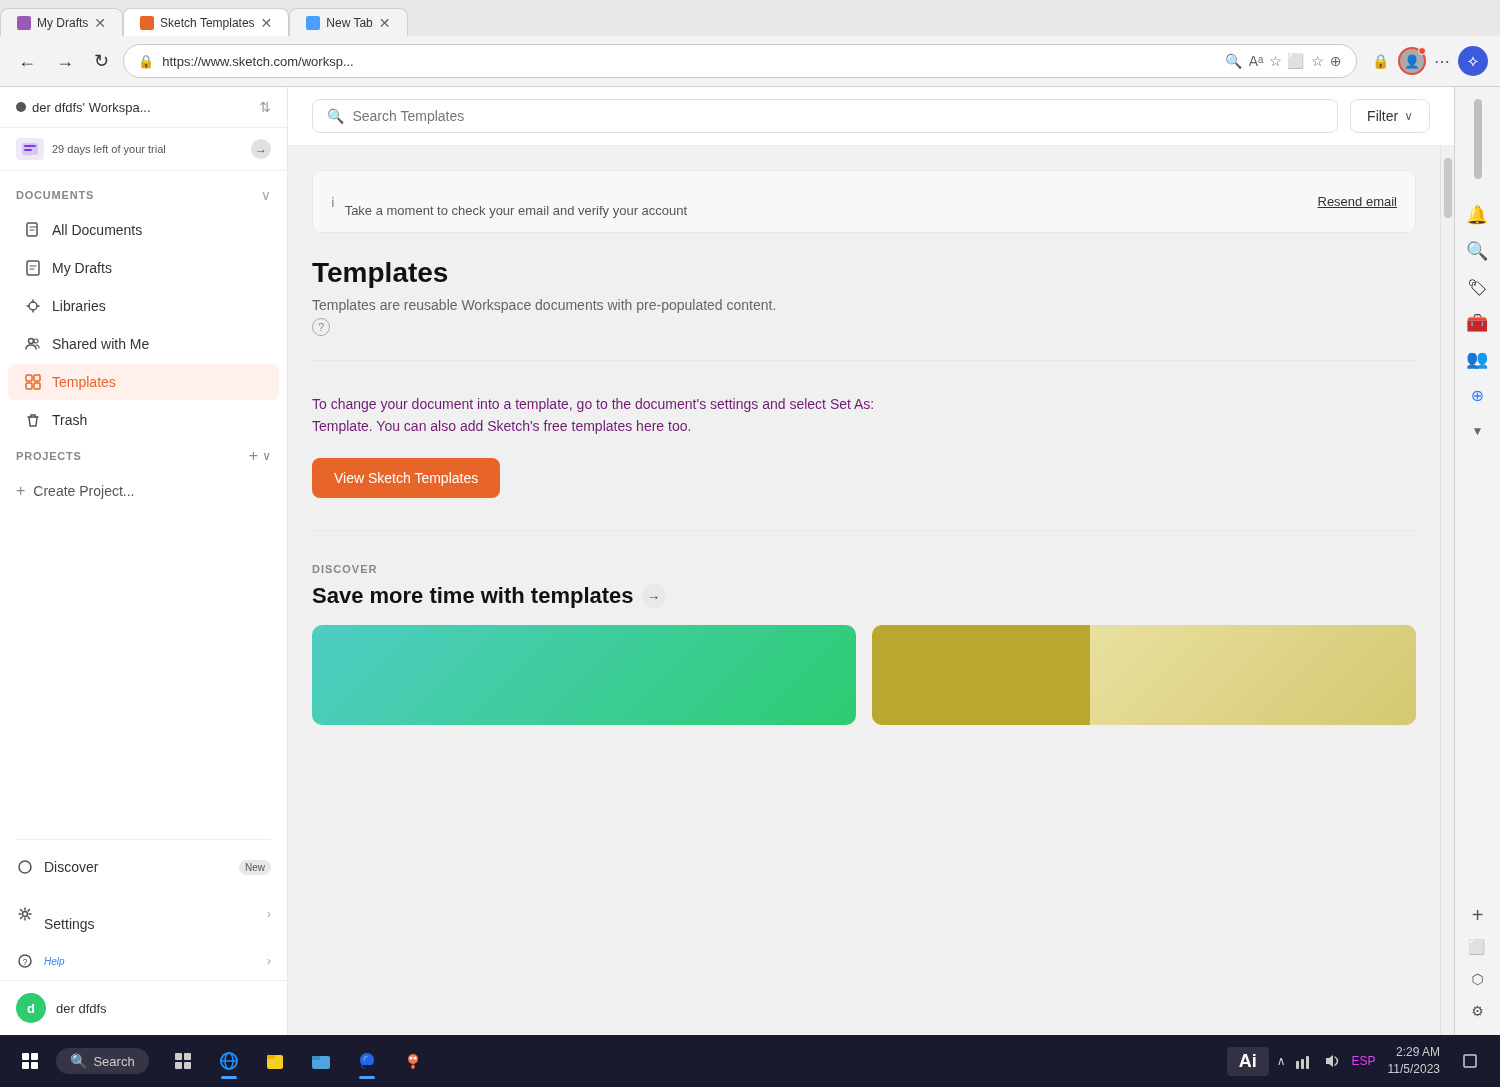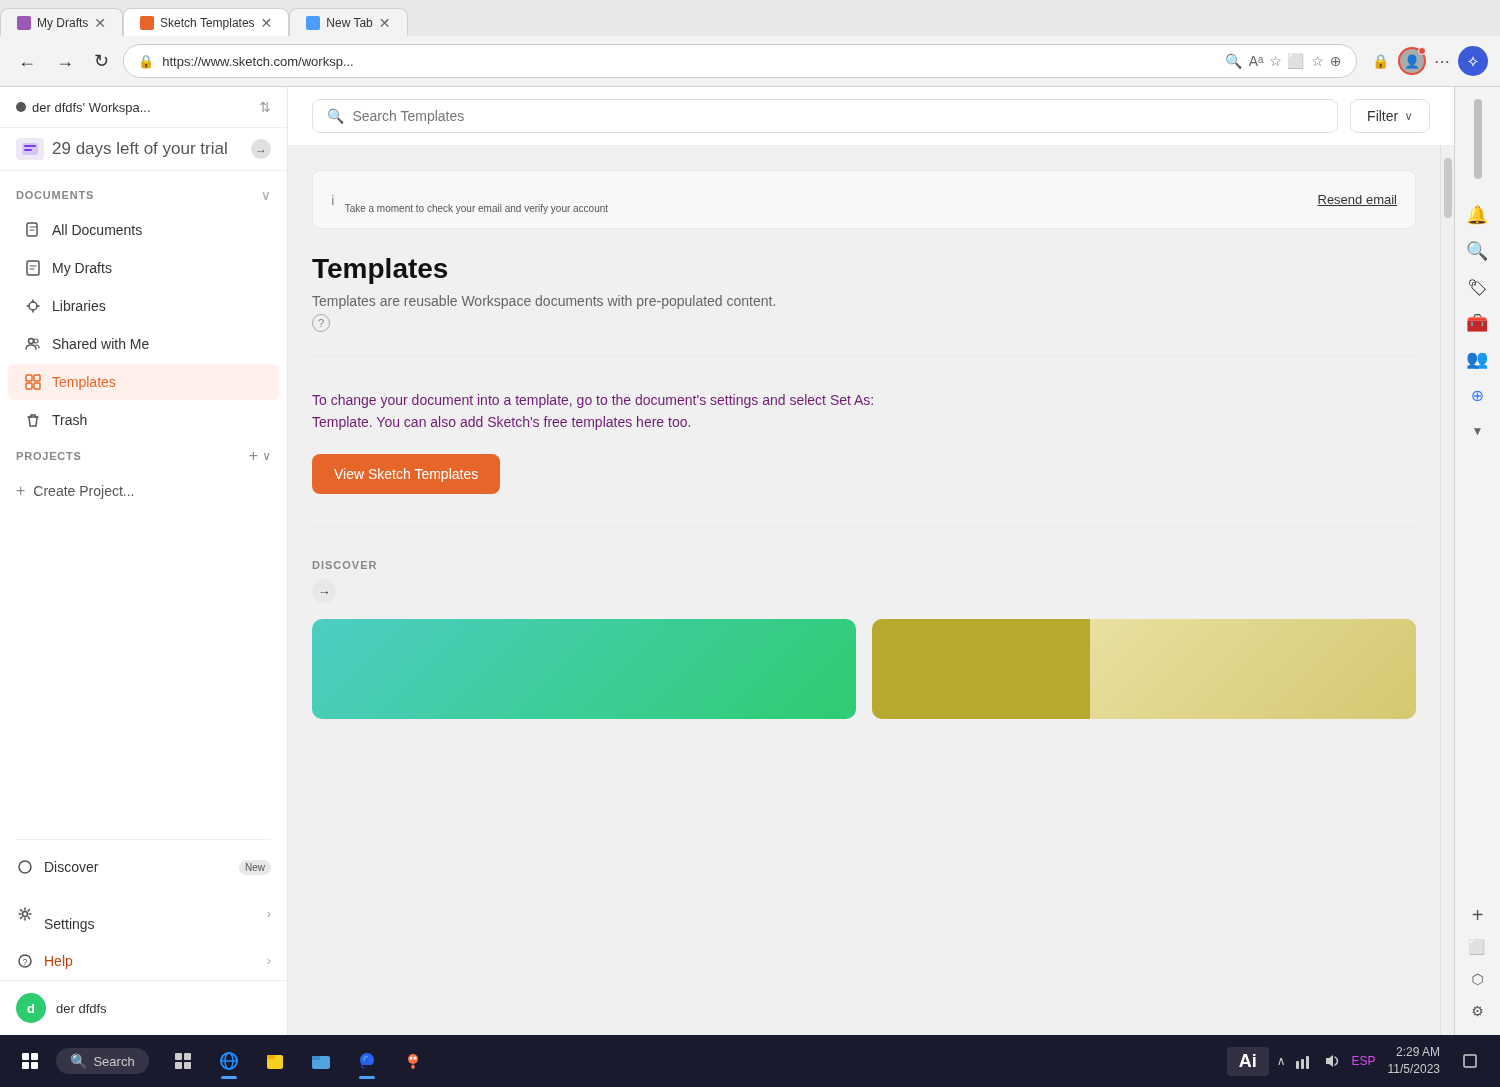--- a/index.html
+++ b/index.html
@@ -65,21 +65,21 @@
     .search-box { flex: 1; display: flex; align-items: center; gap: 8px; border: 1px solid #e0e0e0; border-radius: 8px; padding: 8px 14px; background: #fff; }
     .search-icon { color: #aaa; font-size: 14px; }
     .search-input { border: none; outline: none; font-size: 14px; color: #666; flex: 1; background: transparent; }
     .filter-btn { display: flex; align-items: center; gap: 6px; padding: 8px 16px; border: 1px solid #e0e0e0; border-radius: 8px; font-size: 14px; color: #333; cursor: pointer; background: #fff; }
     .filter-chevron { font-size: 12px; color: #666; }
 
     .content-body { flex: 1; overflow-y: auto; padding: 24px; }
 
     .verify-banner { display: flex; align-items: center; padding: 14px 18px; background: #f8f8f8; border: 1px solid #e8e8e8; border-radius: 8px; margin-bottom: 24px; gap: 10px; }
     .info-icon { color: #888; font-size: 14px; flex-shrink: 0; }
-    .verify-text { font-size: 10px; color: #555; flex: 1; margin-top: 18px; }
+    .verify-text { font-size: 13px; color: #555; flex: 1; margin-top: 18px; }
     .resend-link { font-size: 13px; color: #333; font-weight: 400; text-decoration: underline; cursor: pointer; }
 
     .page-title { font-size: 28px; font-weight: 700; color: #111; margin-bottom: 8px; }
     .page-subtitle { font-size: 14px; color: #666; margin-bottom: 4px; }
     .help-icon { display: inline-flex; align-items: center; justify-content: center; width: 18px; height: 18px; border-radius: 50%; border: 1.5px solid #aaa; color: #888; font-size: 11px; cursor: pointer; vertical-align: middle; }
 
     .section-divider { height: 1px; background: #e8e8e8; margin: 24px 0; }
 
     .empty-state { padding: 8px 0; }
     .empty-title { font-size: 18px; font-weight: 700; color: #111; margin-bottom: 8px; }
@@ -194,21 +194,21 @@
     </div>
 
     <div class="trial-banner">
       <div style="width:28px;height:22px;background:#ede9f7;border-radius:4px;display:flex;align-items:center;justify-content:center;flex-shrink:0;">
         <svg width="16" height="12" viewBox="0 0 16 12">
             <rect width="16" height="12" rx="2" fill="#7c3aed" opacity="0.2"></rect>
             <rect x="2" y="2" width="12" height="2" rx="1" fill="#7c3aed"></rect>
             <rect x="2" y="6" width="8" height="2" rx="1" fill="#7c3aed"></rect>
           </svg>
       </div>
-      <span style="font-size:17px;color:#555;flex:1;">29 days left of your trial</span>
+      <span style="font-size:11px;color:#555;flex:1;">29 days left of your trial</span>
       <div style="width:20px;height:20px;background:#e0e0e0;border-radius:50%;display:flex;align-items:center;justify-content:center;font-size:12px;color:#555;cursor:pointer;">→</div>
     </div>
 
     <div class="sidebar-section-header">
       <span class="sidebar-section-label">DOCUMENTS</span>
       <span style="font-size:14px;color:#aaa;">∨</span>
     </div>
 
     <div class="sidebar-item">
       <div class="sidebar-item-icon">
@@ -301,21 +301,21 @@
         <span style="font-size:14px;color:#333;margin-top:20px;">Settings</span>
         <span class="chevron-right">›</span>
       </div>
       <div class="sidebar-bottom-item">
         <div class="sidebar-item-icon">
           <svg width="16" height="16" viewBox="0 0 16 16">
               <circle cx="8" cy="8" r="6" stroke="#555" stroke-width="1.5" fill="none"></circle>
               <text x="8" y="12" text-anchor="middle" font-size="9" fill="#555">?</text>
             </svg>
         </div>
-        <span style="font-size:14px;color:#c2410c;">Help</span>
+        <span style="font-size:10px;color:#3b82f6;font-style:italic;">Help</span>
         <span class="chevron-right">›</span>
       </div>
     </div>
 
     <div class="user-profile">
       <div class="user-avatar">d</div>
       <span class="user-name">der dfdfs</span>
     </div>
   </div>
 
@@ -355,20 +355,21 @@
           <p class="empty-description">To change your document into a template, go to the document's settings and select Set As: Template. You can also add Sketch's free templates here too.</p>
           <button class="view-templates-btn">View Sketch Templates</button>
         </div>
 
         <div class="section-divider"></div>
 
         
         <div class="discover-section">
           <div class="discover-label">DISCOVER</div>
           <div class="discover-title">
+            <span>Save more time with templates</span>
             <div class="discover-arrow">→</div>
           </div>
 
           <div class="template-cards">
             <div class="template-card card-teal"></div>
             <div class="template-card card-beige">
               <div class="card-beige-left"></div>
               <div class="card-beige-right"></div>
             </div>
           </div>

